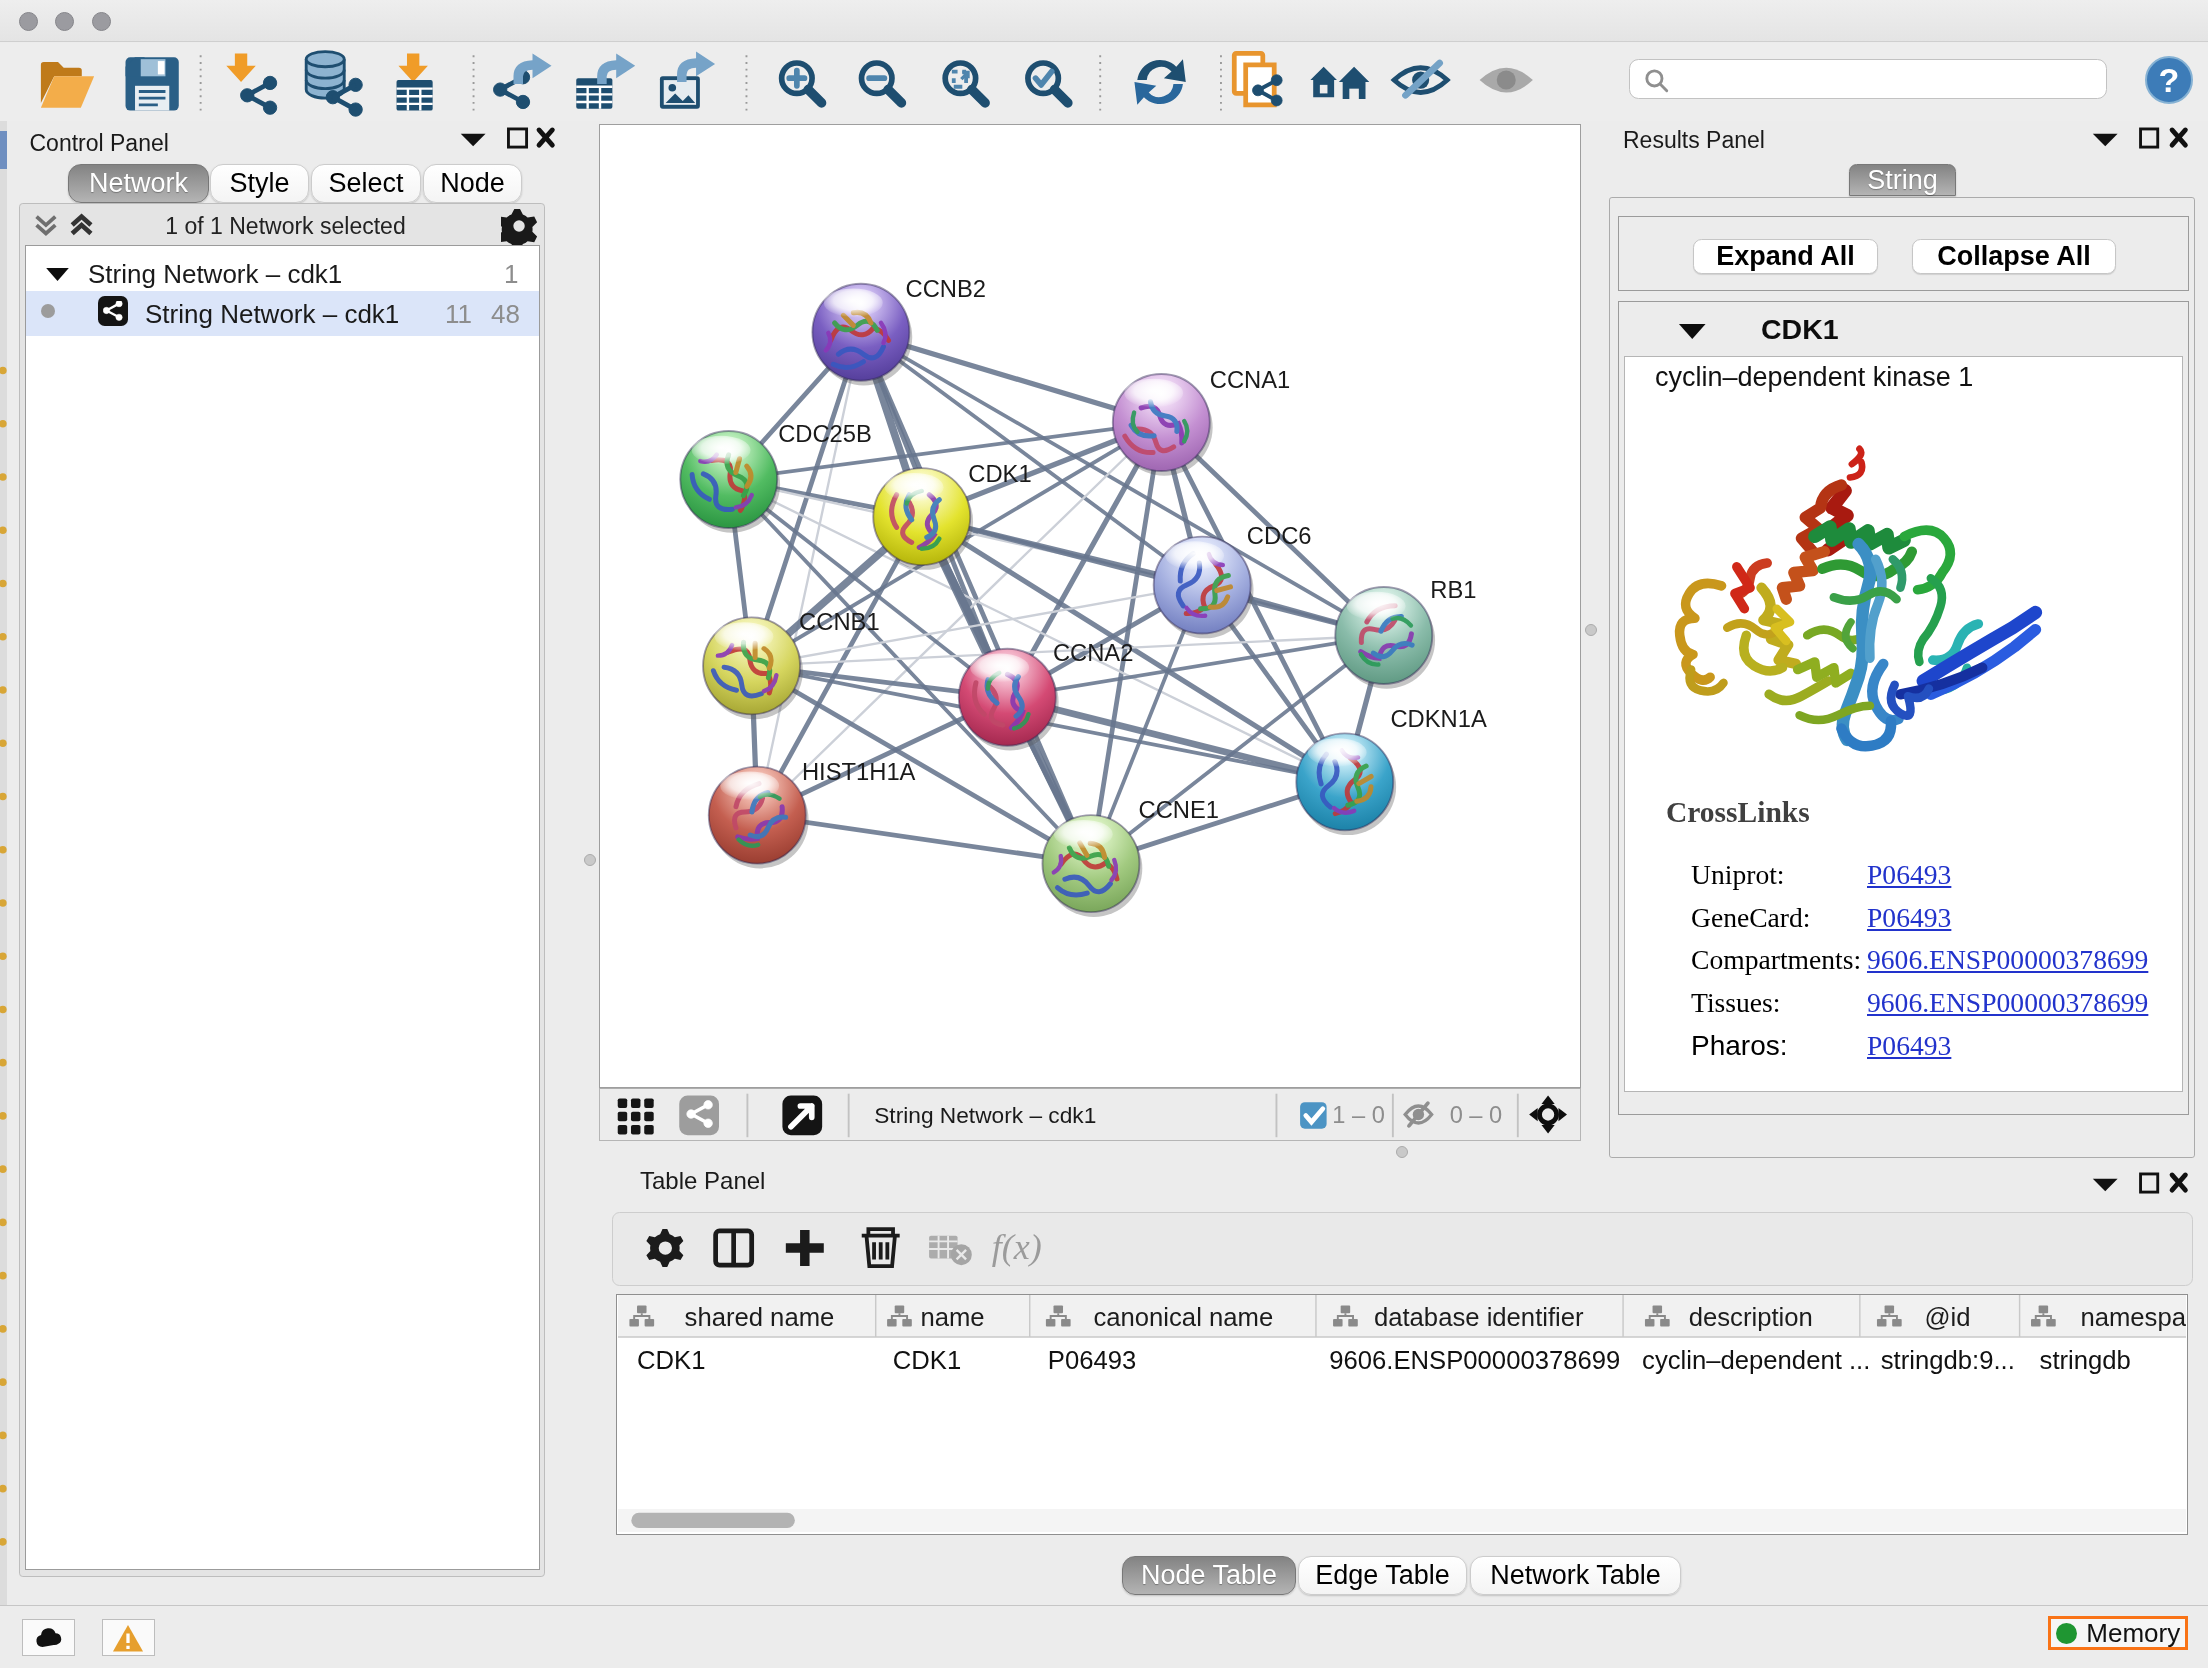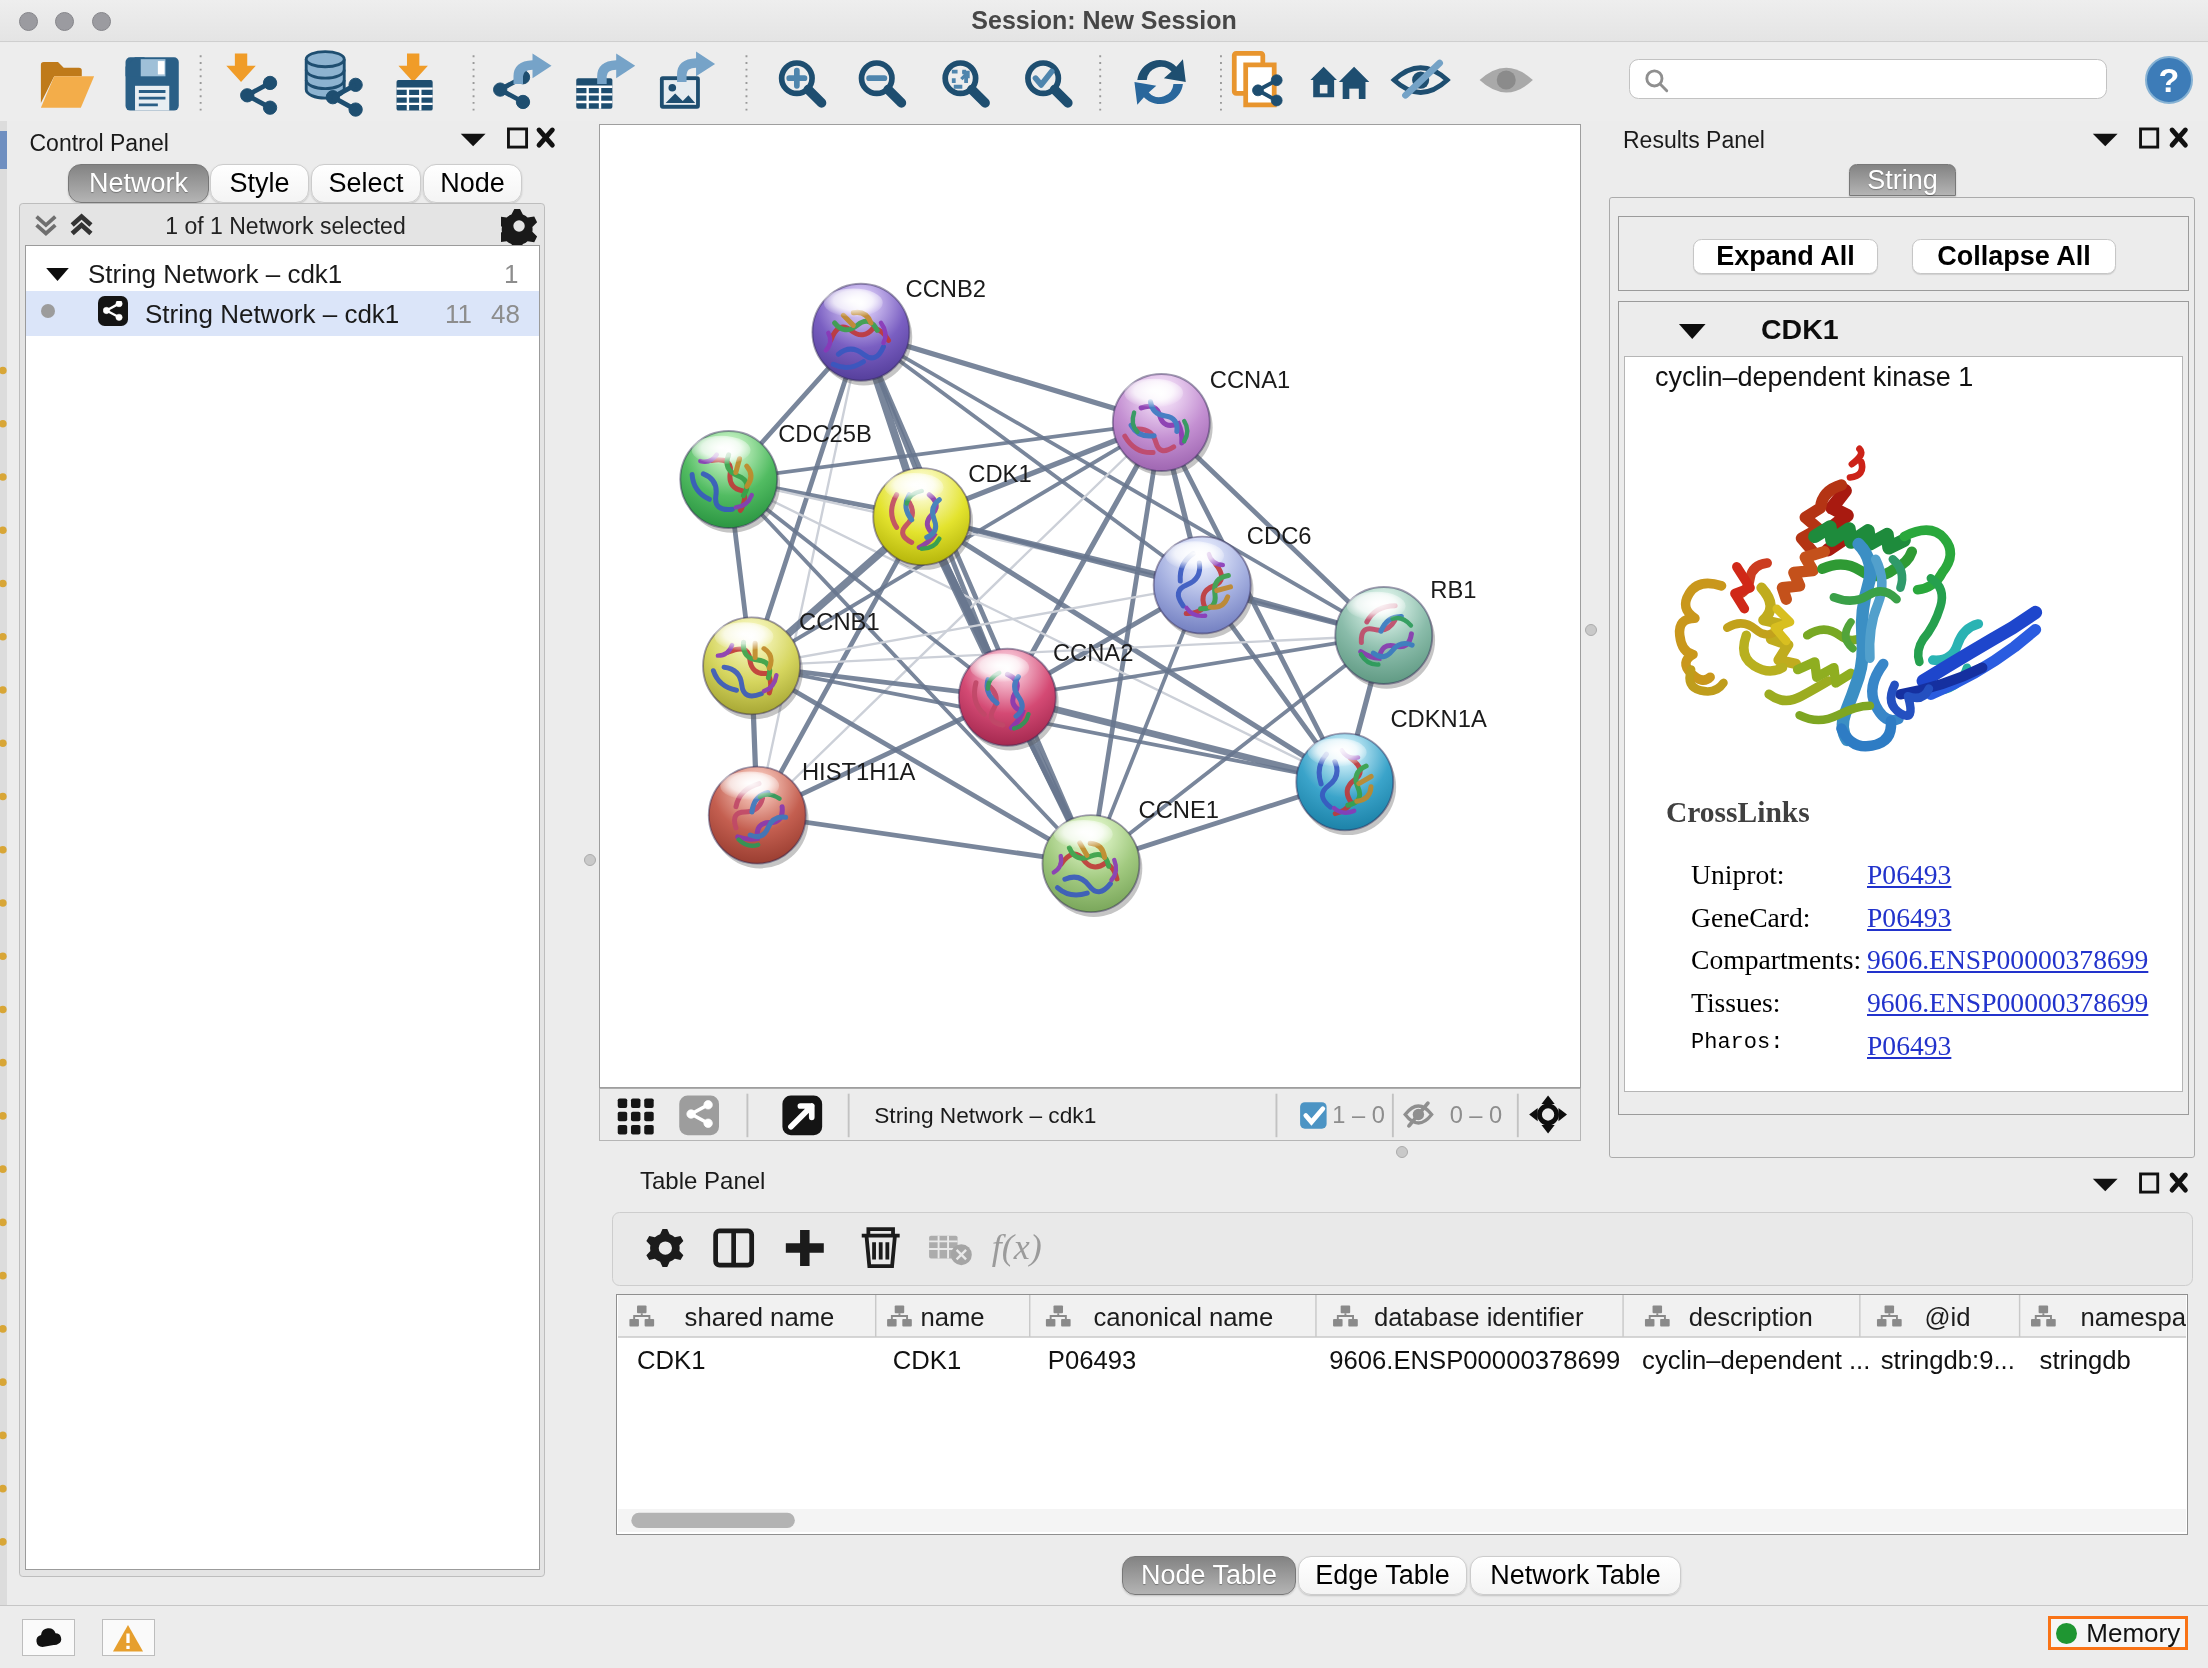--- a/index.html
+++ b/index.html
@@ -15,21 +15,20 @@
 svg{display:block}
 </style>
 </head>
 <body>
 <div id="win">
 
 <div class="abs" style="left:0;top:0;width:2208px;height:42px;background:linear-gradient(#eeeeee,#e4e4e4);border-bottom:1px solid #cfcfcf"></div>
 <div class="abs" style="left:19px;top:12.4px;width:19px;height:19px;border-radius:50%;background:#9b9ba0;border:1px solid #86868b"></div>
 <div class="abs" style="left:55px;top:12.4px;width:19px;height:19px;border-radius:50%;background:#9b9ba0;border:1px solid #86868b"></div>
 <div class="abs" style="left:92px;top:12.4px;width:19px;height:19px;border-radius:50%;background:#9b9ba0;border:1px solid #86868b"></div>
-<div class="abs" style="left:0;top:5.7px;width:2208px;text-align:center;font-size:25px;font-weight:bold;color:#474747">Session: New Session</div>
 
 <div class="abs" style="left:0;top:43px;width:2208px;height:78px;background:#ededed"></div>
 <svg class="abs" style="left:0;top:42px" width="2208" height="80" viewBox="0 0 2322 84">
 <defs>
 <g id="dsh">
           <circle cx="6" cy="18" r="7"></circle>
           <circle cx="30" cy="5" r="7"></circle>
           <circle cx="30" cy="31" r="7"></circle>
           <path d="M6 18 30 5 M6 18 30 31" stroke-width="5" fill="none"></path>
         </g>
@@ -567,21 +566,21 @@
 </svg>
 <div class="abs" style="left:1666px;top:796px;font-size:29.5px;font-weight:bold;color:#404040;font-family:'Liberation Serif',serif">CrossLinks</div>
 <div class="abs" style="left:1691px;top:859px;font-size:27.6px;color:#000;font-family:'Liberation Serif',serif">Uniprot:</div>
 <div class="abs lnk" style="left:1867px;top:859px;font-size:27.6px;font-family:'Liberation Serif',serif">P06493</div>
 <div class="abs" style="left:1691px;top:902px;font-size:27.6px;color:#000;font-family:'Liberation Serif',serif">GeneCard:</div>
 <div class="abs lnk" style="left:1867px;top:902px;font-size:27.6px;font-family:'Liberation Serif',serif">P06493</div>
 <div class="abs" style="left:1691px;top:944px;font-size:27.6px;color:#000;font-family:'Liberation Serif',serif">Compartments:</div>
 <div class="abs lnk" style="left:1867px;top:944px;font-size:27.6px;font-family:'Liberation Serif',serif">9606.ENSP00000378699</div>
 <div class="abs" style="left:1691px;top:987px;font-size:27.6px;color:#000;font-family:'Liberation Serif',serif">Tissues:</div>
 <div class="abs lnk" style="left:1867px;top:987px;font-size:27.6px;font-family:'Liberation Serif',serif">9606.ENSP00000378699</div>
-<div class="abs" style="left:1691px;top:1030px;font-size:22px;color:#000;font-family:Liberation Mono, monospace">Pharos:</div>
+<div class="abs" style="left:1691px;top:1030px;font-size:28px;color:#000;font-family:Liberation Sans, sans-serif">Pharos:</div>
 <div class="abs lnk" style="left:1867px;top:1030px;font-size:27.6px;font-family:'Liberation Serif',serif">P06493</div>
 
 <div class="abs" style="left:640px;top:1167px;font-size:24px;color:#1a1a1a">Table Panel</div>
 <svg class="abs" style="left:2089px;top:1171px" width="105" height="25" viewBox="0 0 110 26">
 <path d="M4 8 h26 l-13 13 z" fill="#111"></path>
 <rect x="54" y="3" width="18" height="19" fill="none" stroke="#111" stroke-width="3"></rect>
 <path d="M87 4 101 20 M101 4 87 20" stroke="#111" stroke-width="5" stroke-linecap="round"></path>
 </svg>
 
 <div class="abs" style="left:612px;top:1212px;width:1581px;height:74px;background:#e9e9e9;border:1px solid #cdcdcd;border-radius:7.6px"></div>

